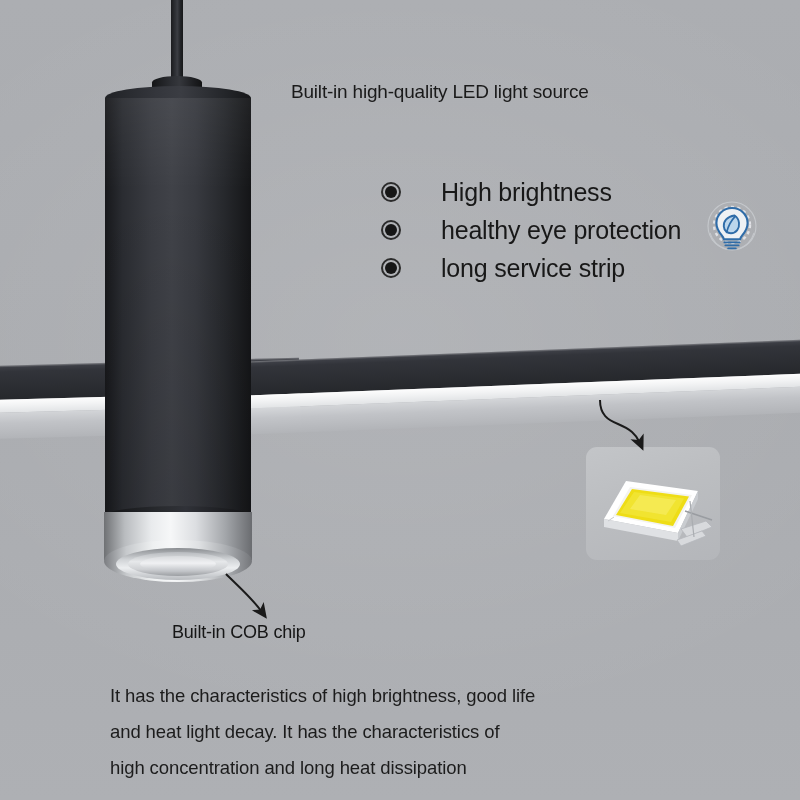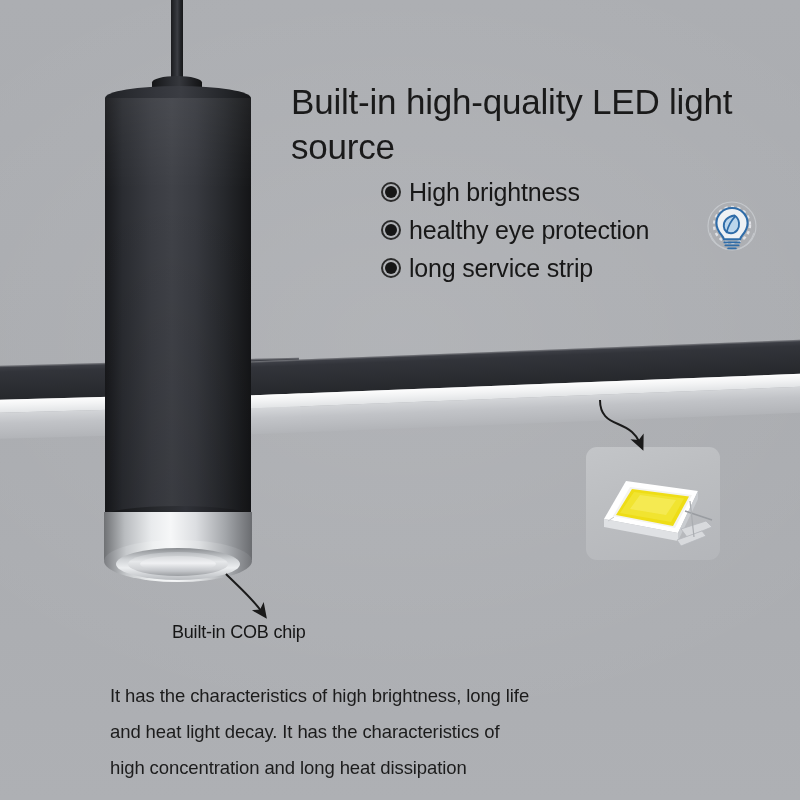--- a/index.html
+++ b/index.html
@@ -183,35 +183,36 @@
     background: linear-gradient(180deg, #d8dadd 0%, #f0f1f3 45%, #bcbfc3 100%);
   }
 
   
   .heading {
     position: absolute;
     left: 291px;
     top: 80px;
     width: 500px;
     color: #1a1a1a;
-    font-size: 35px;
+    font-size: 19px;
     line-height: 1.28;
     letter-spacing: -0.2px;
     font-weight: 400;
   }
   .bullets {
     position: absolute;
     left: 381px;
     top: 173px;
     color: #181818;
   }
   .bullet-row {
     display: flex;
     align-items: center;
     height: 38px;
+    gap: 32px;
   }
   .bullet-dot {
     position: relative;
     width: 20px;
     height: 20px;
     border-radius: 50%;
     border: 2px solid #2b2b2b;
     margin-right: 8px;
     flex: none;
     box-sizing: border-box;
@@ -379,18 +380,18 @@
       <marker id="ah" markerWidth="9" markerHeight="9" refX="4.2" refY="4.2" orient="auto">
         <path d="M0.6,0.6 L8.4,4.2 L0.6,7.8 L2.6,4.2 Z" fill="#1a1a1a"></path>
       </marker>
     </defs>
     <path d="M600 400 C600 415, 608 420, 618 424 C630 429, 636 434, 640 443" stroke="#1a1a1a" stroke-width="2" fill="none" marker-end="url(#ah)"></path>
     <path d="M226 574 C238 586, 252 598, 262 612" stroke="#1a1a1a" stroke-width="2" fill="none" marker-end="url(#ah)"></path>
   </svg>
 
   <div class="cob-title">Built-in COB chip</div>
   <div class="body-copy">
-    <div>It has the characteristics of high brightness, long life</div>
+    <div>It has the characteristics of high brightness, good life</div>
     <div>and heat light decay. It has the characteristics of</div>
     <div>high concentration and long heat dissipation</div>
   </div>
 
 </div>
 
 </body></html>

